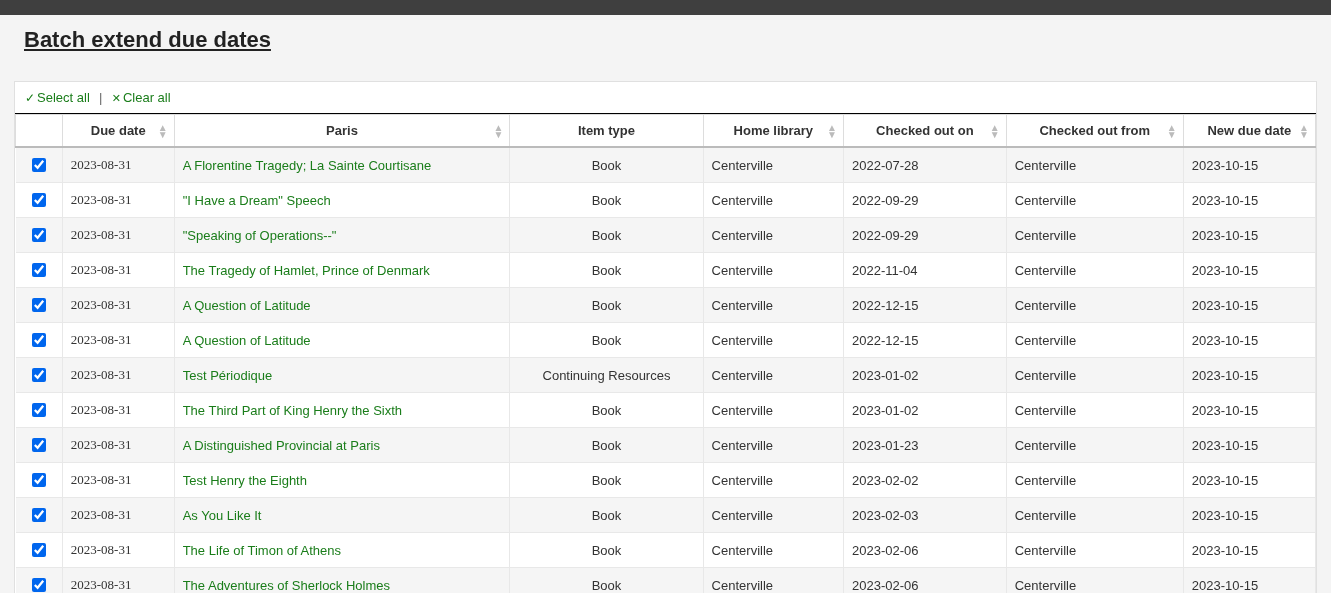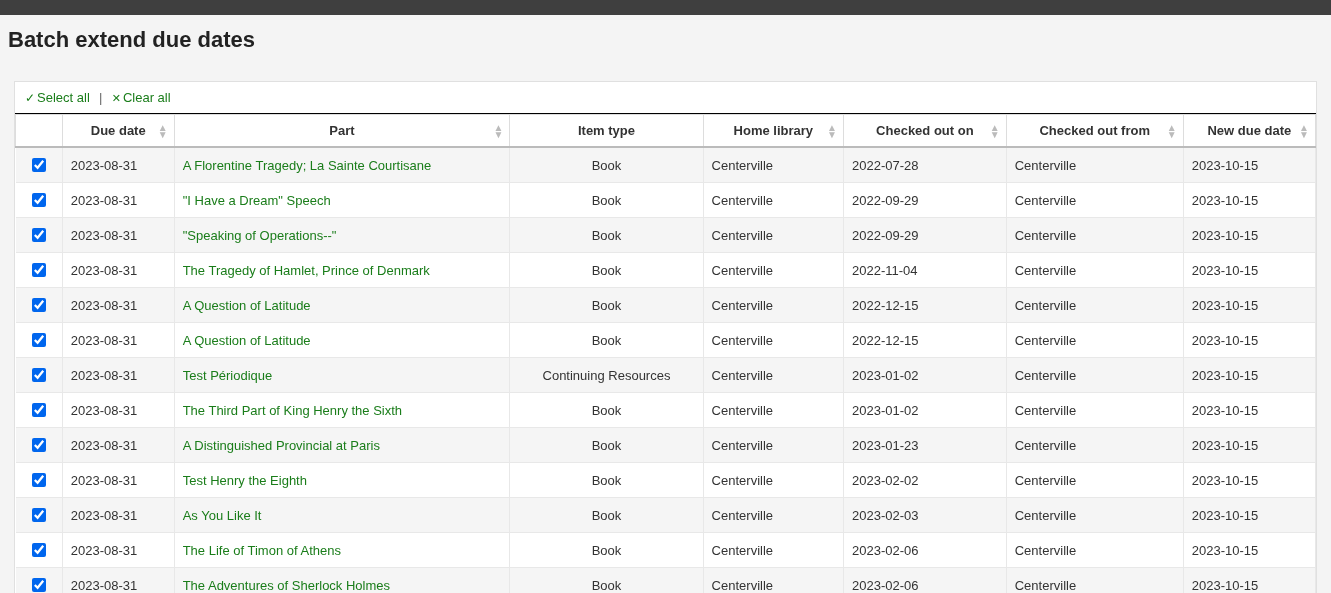--- a/index.html
+++ b/index.html
@@ -12,22 +12,23 @@
   }
   .page {
     width: 1331px;
     background: #f4f4f4;
     padding: 0 0 10px 0;
   }
   .page-heading {
     font-size: 22px;
     font-weight: bold;
     color: #222;
-    padding: 12px 18px 14px 8px;
+    padding: 12px 18px 14px 24px;
     background: #f4f4f4;
+    text-decoration: underline;
   }
   .panel {
     margin: 0 14px;
     background: #fff;
     border: 1px solid #e0e0e0;
   }
   .toolbar {
     padding: 8px 10px;
     border-bottom: 1px solid #000000;
     color: #666;
@@ -74,21 +75,21 @@
     border-left: 1px solid #e8e8e8;
     border-right: 1px solid #e8e8e8;
     border-bottom: 1px solid #e8e8e8;
     vertical-align: middle;
     white-space: nowrap;
     overflow: hidden;
     text-overflow: ellipsis;
   }
   tbody tr:first-child td { border-top: 2px solid #bbb; }
   .col-check { width: 46px; text-align: center; border-left: none; }
-  .col-due { width: 110px; }
+  .col-due { width: 110px; font-family: Liberation Serif, serif; }
   .col-title { width: 330px; margin-top: 15px; }
   .col-type { width: 190px; text-align: center; }
   .col-home { width: 138px; }
   .col-out { width: 160px; }
   .col-from { width: 174px; }
   .col-new { width: 130px; }
   .title-link { color: #1a7d1a; text-decoration: none; cursor: pointer; }
   input[type=checkbox] {
     width: 14px; height: 14px; accent-color: #0066ee; cursor: pointer;
   }
@@ -118,21 +119,21 @@
           <col class="col-from">
           <col class="col-new">
       </colgroup>
       <thead>
         <tr>
           <th></th>
           <th><span>Due date</span><span class="sort">
                 <span class="u">▲</span>
                 <span class="d">▼</span>
               </span></th>
-          <th><span>Part</span><span class="sort">
+          <th><span>Paris</span><span class="sort">
                 <span class="u">▲</span>
                 <span class="d">▼</span>
               </span></th>
           <th><span>Item type</span></th>
           <th><span>Home library</span><span class="sort">
                 <span class="u">▲</span>
                 <span class="d">▼</span>
               </span></th>
           <th><span>Checked out on</span><span class="sort">
                 <span class="u">▲</span>

